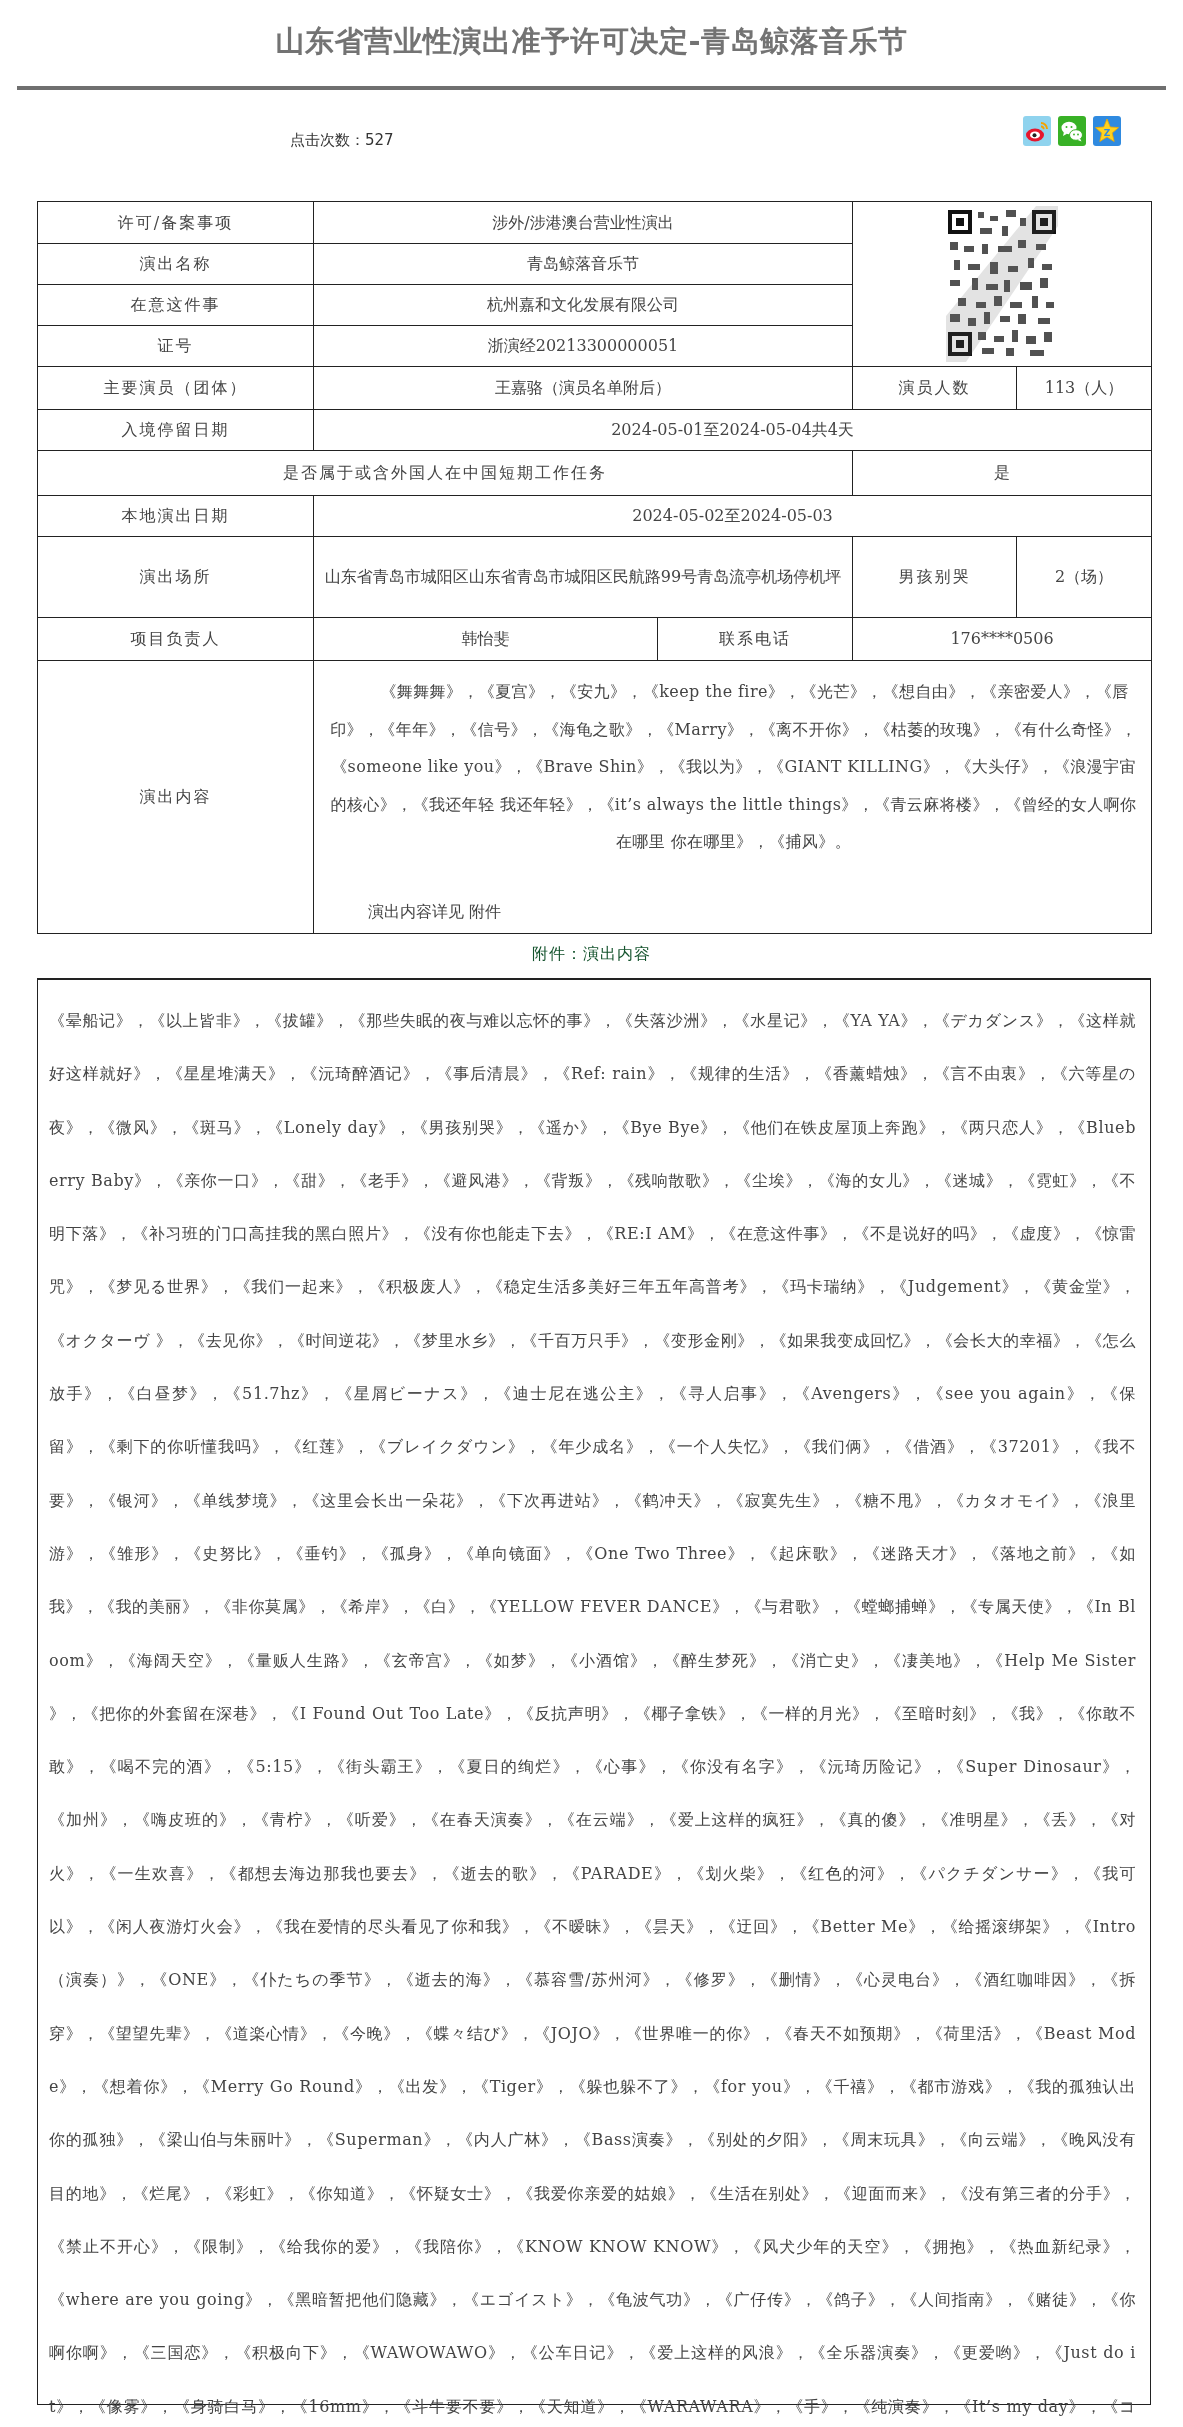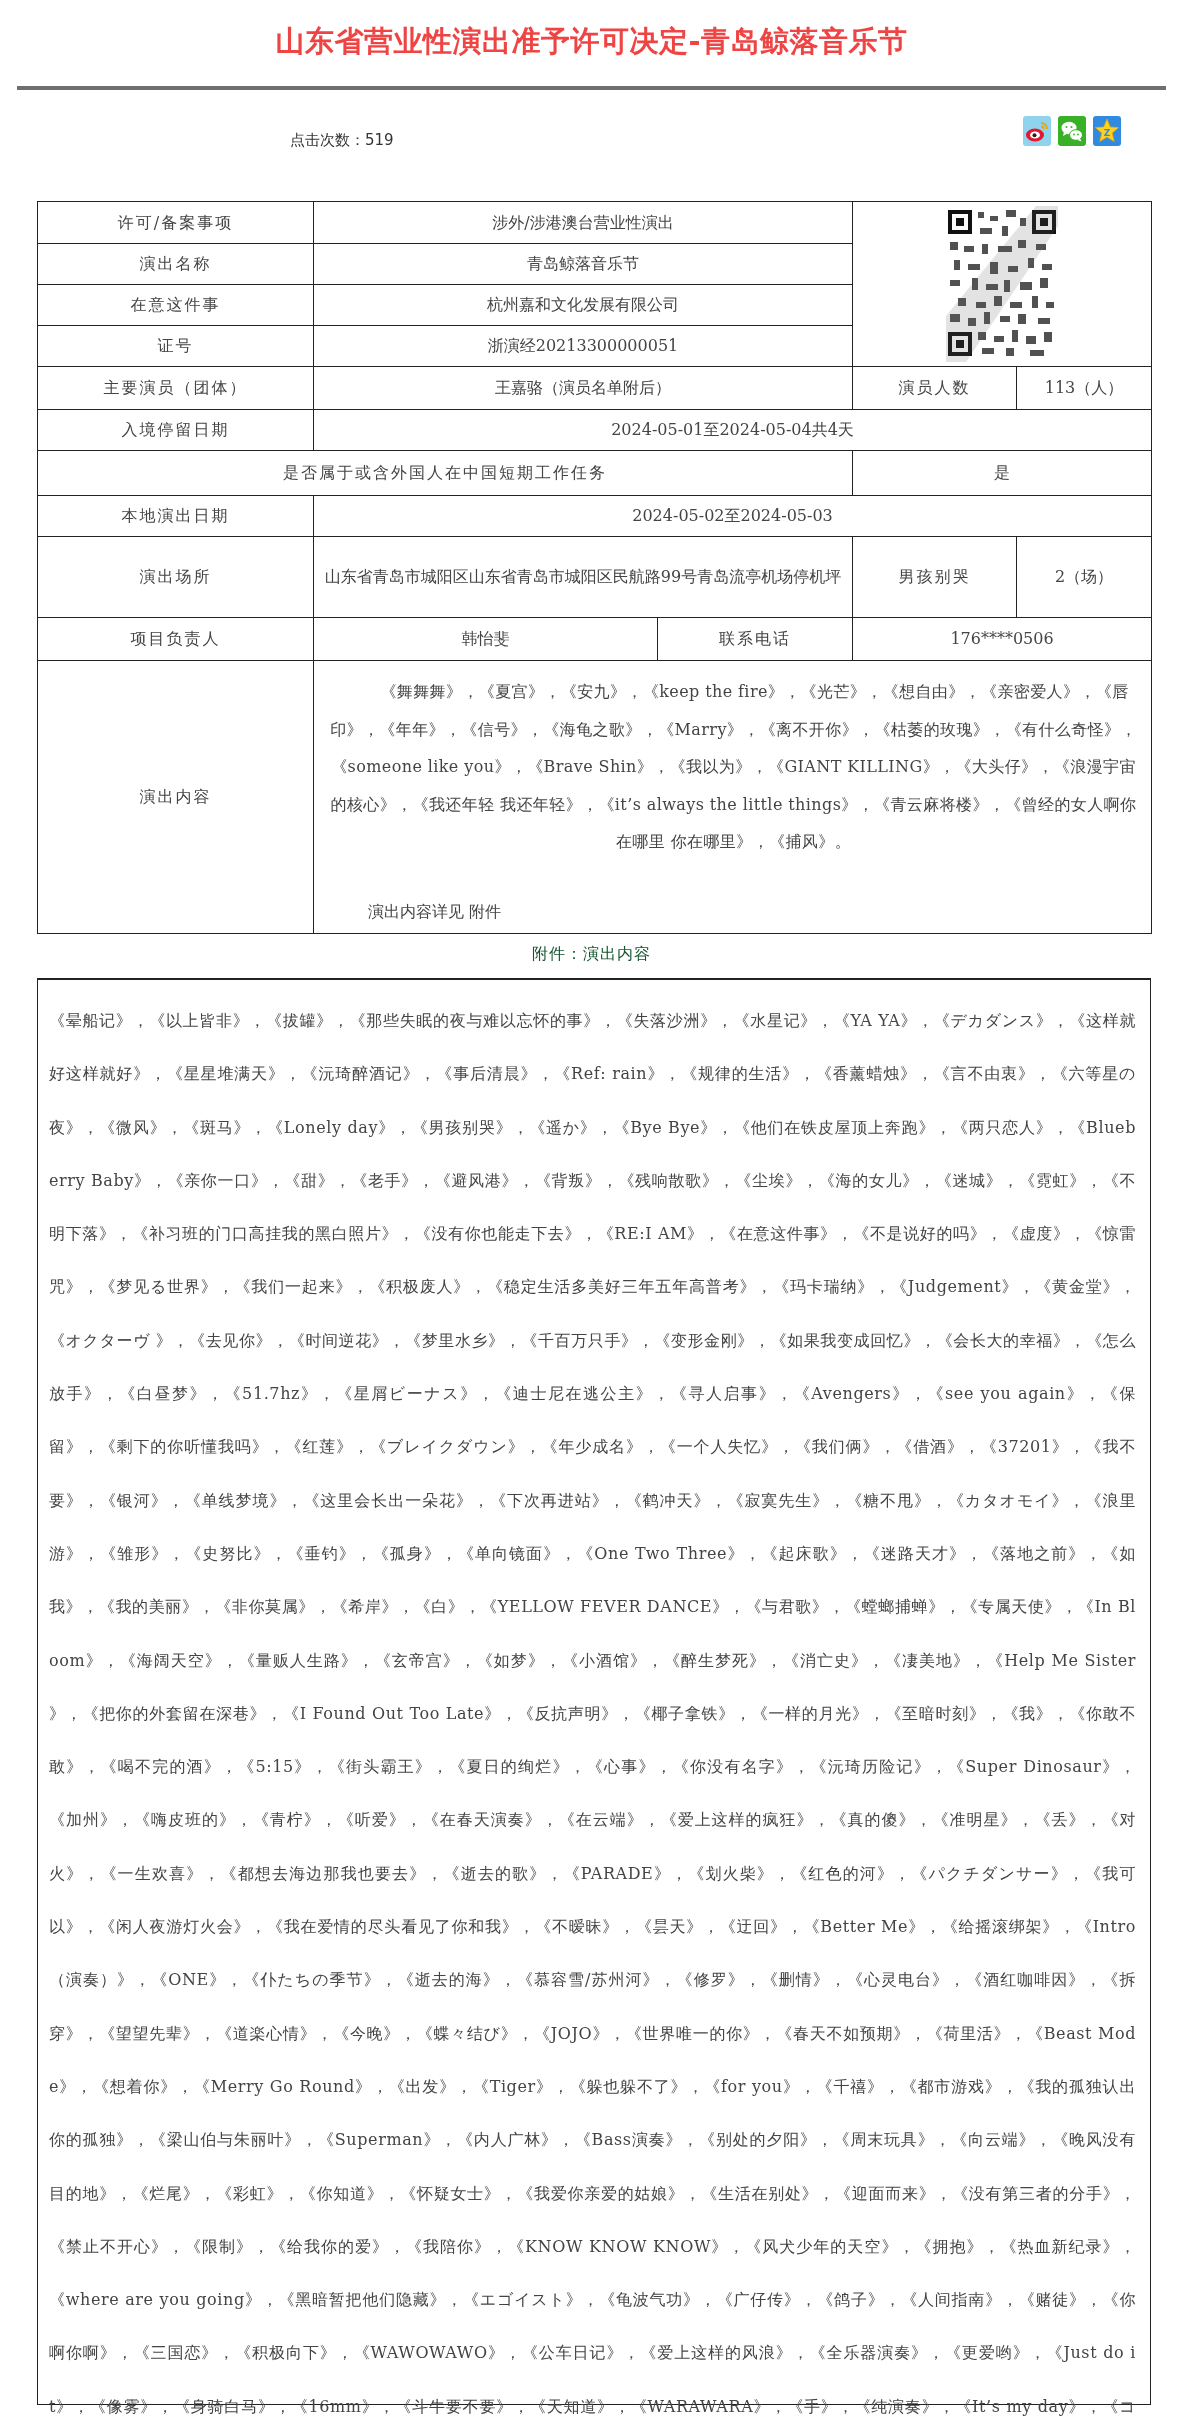--- a/index.html
+++ b/index.html
@@ -2,21 +2,21 @@
 <html><head>
 <meta charset="utf-8">
 <style>
   * { box-sizing: border-box; margin: 0; padding: 0; }
   html, body { width: 1183px; height: 2427px; background: #ffffff; overflow: hidden; }
   body { position: relative; font-family: "DejaVu Serif", "Liberation Serif", serif; color: #333; }
 
   .page-title {
     position: absolute; left: 0; top: 22px; width: 1183px; text-align: center;
     font-family: "DejaVu Sans", "Liberation Sans", sans-serif;
-    font-size: 29px; font-weight: bold; color: #ef4444; letter-spacing: 0.5px;
+    font-size: 29px; font-weight: bold; color: #737373; letter-spacing: 0.5px;
   }
   .title-rule {
     position: absolute; left: 17px; top: 86px; width: 1149px; height: 4px;
     background: #6f6f6f;
   }
   .click-count {
     position: absolute; left: 290px; top: 131px;
     font-family: "DejaVu Sans", "Liberation Sans", sans-serif;
     font-size: 15px; color: #333;
   }
@@ -58,21 +58,21 @@
     font-size: 16px; color: #444; line-height: 53.3px; letter-spacing: 0.6px;
     text-align: justify; word-break: break-all;
   }
 </style>
 </head>
 <body>
 
 <h1 class="page-title">山东省营业性演出准予许可决定-青岛鲸落音乐节</h1>
 <div class="title-rule"></div>
 
-<div class="click-count"><span>点击次数：</span><span>519</span></div>
+<div class="click-count"><span>点击次数：</span><span>527</span></div>
 
 <div class="share-bar">
   <div class="share-btn share-weibo">
     <svg width="28" height="30" viewBox="0 0 28 30">
       <ellipse cx="12" cy="19" rx="9" ry="6.5" fill="#e6162d"></ellipse>
       <ellipse cx="12" cy="19" rx="5" ry="3.6" fill="#fff"></ellipse>
       <circle cx="11.5" cy="19.2" r="2" fill="#222"></circle>
       <path d="M18 7 a6 6 0 0 1 6 6" stroke="#f5a300" stroke-width="2" fill="none"></path>
       <path d="M18 10.5 a2.7 2.7 0 0 1 2.7 2.7" stroke="#f5a300" stroke-width="1.8" fill="none"></path>
     </svg>

